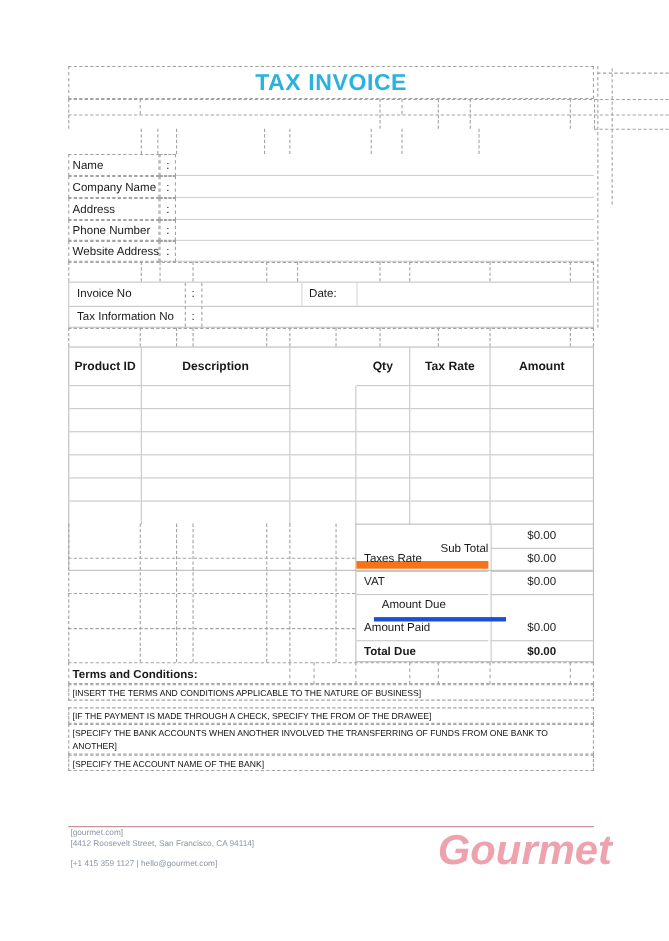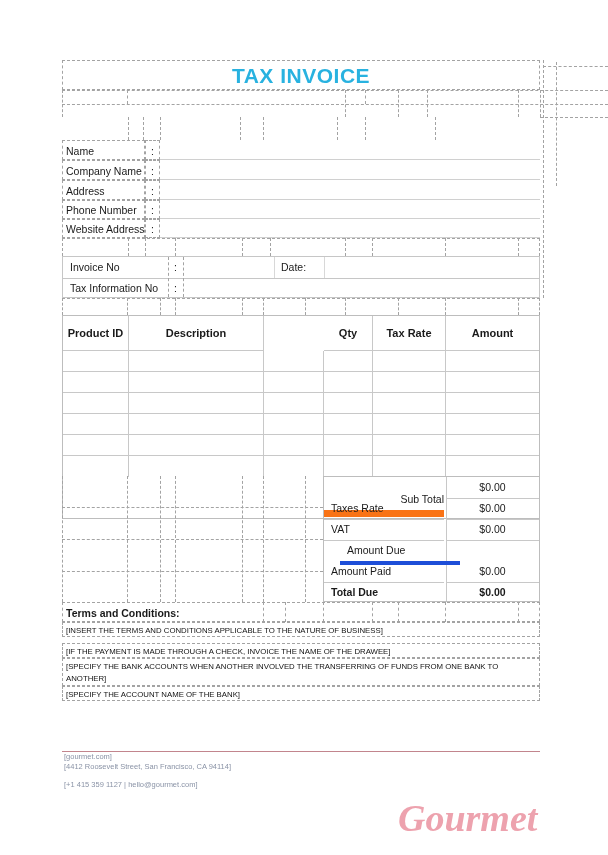--- a/index.html
+++ b/index.html
@@ -16,22 +16,22 @@
   .bold{font-weight:bold;}
   .colon{font-size:10.5px;text-align:center;}
   .uline{border-bottom:1px solid #d0d0d0;}
   .th{font-size:11px;font-weight:bold;text-align:center;line-height:13px;
       display:flex;align-items:center;justify-content:center;}
   .tcell{border-right:1px solid #c8c8c8;border-bottom:1px solid #c8c8c8;}
   .tot-lbl{font-size:10.5px;line-height:21px;padding-left:7px;}
   .tot-val{font-size:10.5px;line-height:21px;text-align:center;}
   .terms-line{font-size:7.8px;line-height:12px;padding:2px 3px;color:#111;}
   .foot{font-size:7.5px;color:#8a93a6;white-space:nowrap;}
-  .logo{font-family:Liberation Serif, serif;font-style:italic;font-weight:bold;
-        font-size:38px;opacity:.8;white-space:nowrap;z-index:1;margin-top:44px;}
+  .logo{font-family:Liberation Sans, sans-serif;font-style:italic;font-weight:bold;
+        font-size:38px;opacity:.8;white-space:nowrap;z-index:1;}
   .wm{font-weight:bold;font-size:44px;letter-spacing:-2px;white-space:nowrap;z-index:2;
       -webkit-text-stroke:2px #111;paint-order:stroke fill;text-shadow:3px 3px 0 #111;}
 </style>
 </head>
 <body>
 
 <div id="page">
 
   <div class="abs dash title" style="left: 62px; top: 60px; width: 478px; height: 30px; color: rgb(40, 178, 224);">TAX INVOICE</div>
 
@@ -139,21 +139,21 @@
     <div class="abs tot-lbl" style="left:0;top:84px;width:120px;border-bottom:1px solid #c8c8c8;">Amount Paid</div>
     <div class="abs tot-val" style="left:122px;top:84px;width:93px;border-bottom:1px solid #c8c8c8;">$0.00</div>
     <div class="abs tot-lbl bold" style="left:0;top:105px;width:120px;">Total Due</div>
     <div class="abs tot-val bold" style="left:122px;top:105px;width:93px;">$0.00</div>
   </div>
 
   <div class="abs dash" style="left:62px;top:602px;width:478px;height:20px;">
     <span class="lbl bold" style="line-height:19px;">Terms and Conditions:</span>
   </div>
   <div class="abs dash terms-line" style="left:62px;top:622px;width:478px;height:15px;">[INSERT THE TERMS AND CONDITIONS APPLICABLE TO THE NATURE OF BUSINESS]</div>
-  <div class="abs dash terms-line" style="left:62px;top:643px;width:478px;height:15px;">[IF THE PAYMENT IS MADE THROUGH A CHECK, INVOICE THE NAME OF THE DRAWEE]</div>
+  <div class="abs dash terms-line" style="left:62px;top:643px;width:478px;height:15px;">[IF THE PAYMENT IS MADE THROUGH A CHECK, SPECIFY THE FROM OF THE DRAWEE]</div>
   <div class="abs dash terms-line" style="left:62px;top:658px;width:478px;height:28px;">[SPECIFY THE BANK ACCOUNTS WHEN ANOTHER INVOLVED THE TRANSFERRING OF FUNDS FROM ONE BANK TO ANOTHER]</div>
   <div class="abs dash terms-line" style="left:62px;top:686px;width:478px;height:15px;">[SPECIFY THE ACCOUNT NAME OF THE BANK]</div>
 
   <div id="footer-divider" class="abs" style="left: 62px; top: 751px; width: 478px; height: 1px; background: rgb(194, 133, 141);"></div>
   <div class="abs foot" style="left:64px;top:762px;">[4412 Roosevelt Street, San Francisco, CA 94114]</div>
   <div class="abs foot" style="left:64px;top:780px;">[+1 415 359 1127 | hello@gourmet.com]</div>
   <div class="abs foot" style="left:64px;top:752px;">[gourmet.com]</div>
 
   <div id="logo" class="abs logo" style="left: 398px; top: 752px; color: rgb(233, 140, 154);">Gourmet</div>
 

